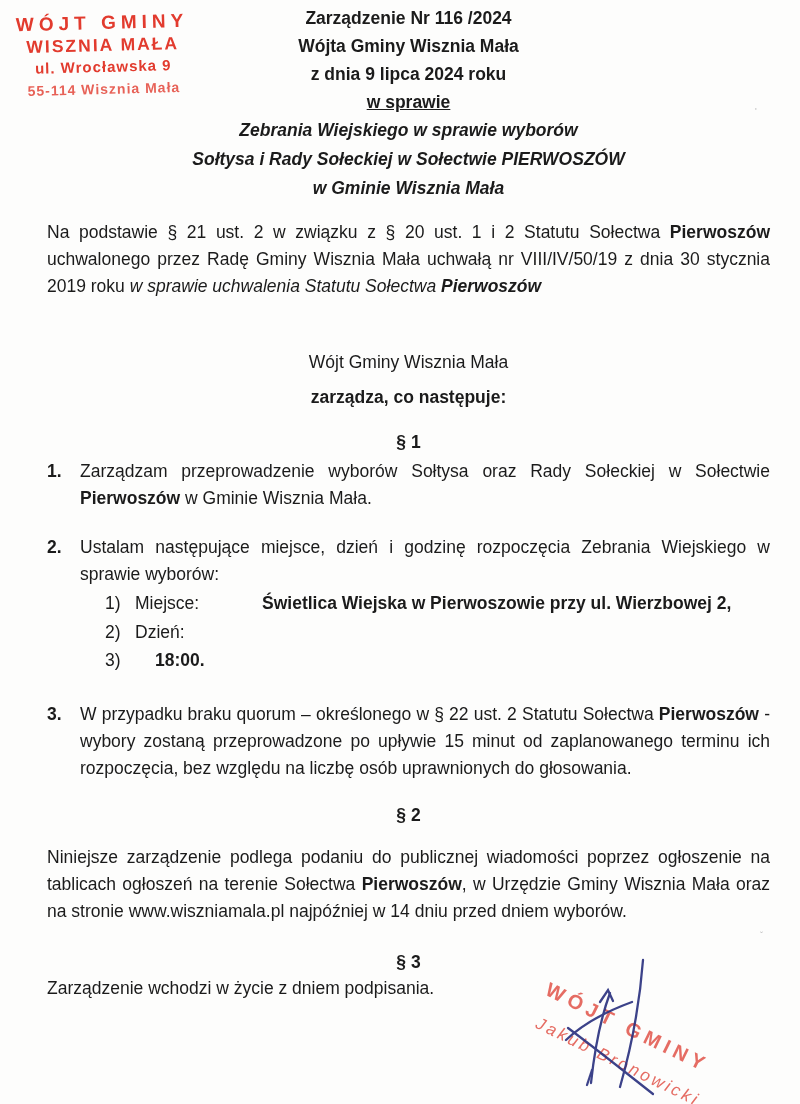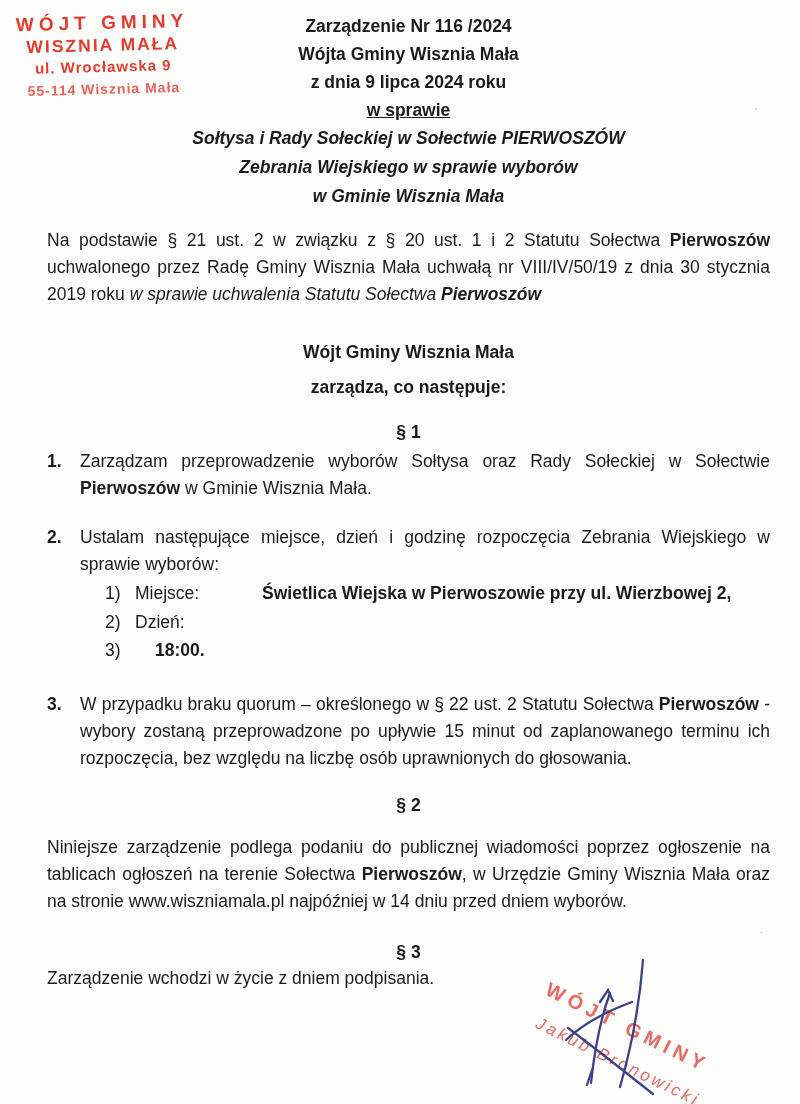--- a/index.html
+++ b/index.html
@@ -7,35 +7,35 @@
   .page{
     position:relative;
     width:800px;height:1104px;
     margin:0 auto;
     background:#fdfdfc;
     color:#1b1b1b;
     overflow:hidden;
   }
   .content{
     position:absolute;
-    left:47px;top:12px;
+    left:47px;top:4px;
     width:723px;
     font-size:17.5px;
     line-height:27px;
   }
   .b{font-weight:bold;}
   .i{font-style:italic;}
   .bi{font-weight:bold;font-style:italic;}
   .center{text-align:center;}
   .justify{text-align:justify;}
   .title-line{font-weight:bold;line-height:28px;}
   .subject-label{font-weight:bold;line-height:28px;text-decoration:underline;}
   .subject-line{font-weight:bold;font-style:italic;line-height:29px;}
   .legal{margin-top:10px;}
-  .preamble{margin-top:30px;font-weight:bold;line-height:28px;}
+  .preamble{margin-top:48px;font-weight:normal;line-height:28px;}
   .sec-head{margin-top:18px;text-align:center;font-weight:bold;line-height:26px;}
   .sec-head-2{margin-top:20px;}
   .sec-head-3{margin-top:24px;}
   .item{display:flex;margin-top:22px;}
   .item-first{margin-top:3px;}
   .item-no{flex:0 0 33px;font-weight:bold;}
   .item-body{flex:1;text-align:justify;}
   .sub-list{margin-top:1px;}
   .sub-row{display:flex;margin-left:25px;line-height:28.5px;}
   .sub-no{flex:0 0 30px;}
@@ -81,22 +81,22 @@
   <span class="artifact a1">'</span>
   <span class="artifact a2">ˇ</span>
 
   <div class="content">
 
     <div class="center title-line">Zarządzenie Nr 116 /2024</div>
     <div class="center title-line">Wójta Gminy Wisznia Mała</div>
     <div class="center title-line">z dnia 9 lipca 2024 roku</div>
 
     <div class="center subject-label">w sprawie</div>
+    <div class="center subject-line">Zebrania Wiejskiego w sprawie wyborów</div>
     <div class="center subject-line">Sołtysa i Rady Sołeckiej w Sołectwie PIERWOSZÓW</div>
-    <div class="center subject-line">Zebrania Wiejskiego w sprawie wyborów</div>
     <div class="center subject-line">w Gminie Wisznia Mała</div>
 
     <p class="legal justify para"><span>Na podstawie § 21 ust. 2 w związku z § 20 ust. 1 i 2 Statutu Sołectwa </span><span class="b">Pierwoszów</span><span> uchwalonego przez Radę Gminy Wisznia Mała uchwałą nr VIII/IV/50/19 z dnia 30 stycznia 2019 roku </span><span class="i">w sprawie uchwalenia Statutu Sołectwa </span><span class="bi">Pierwoszów</span></p>
 
     <div class="center preamble">Wójt Gminy Wisznia Mała</div>
     <div class="center" style="font-weight:bold;line-height:28px;margin-top:7px;">zarządza, co następuje:</div>
 
     <div class="sec-head">§ 1</div>
 
     <div class="item item-first">

